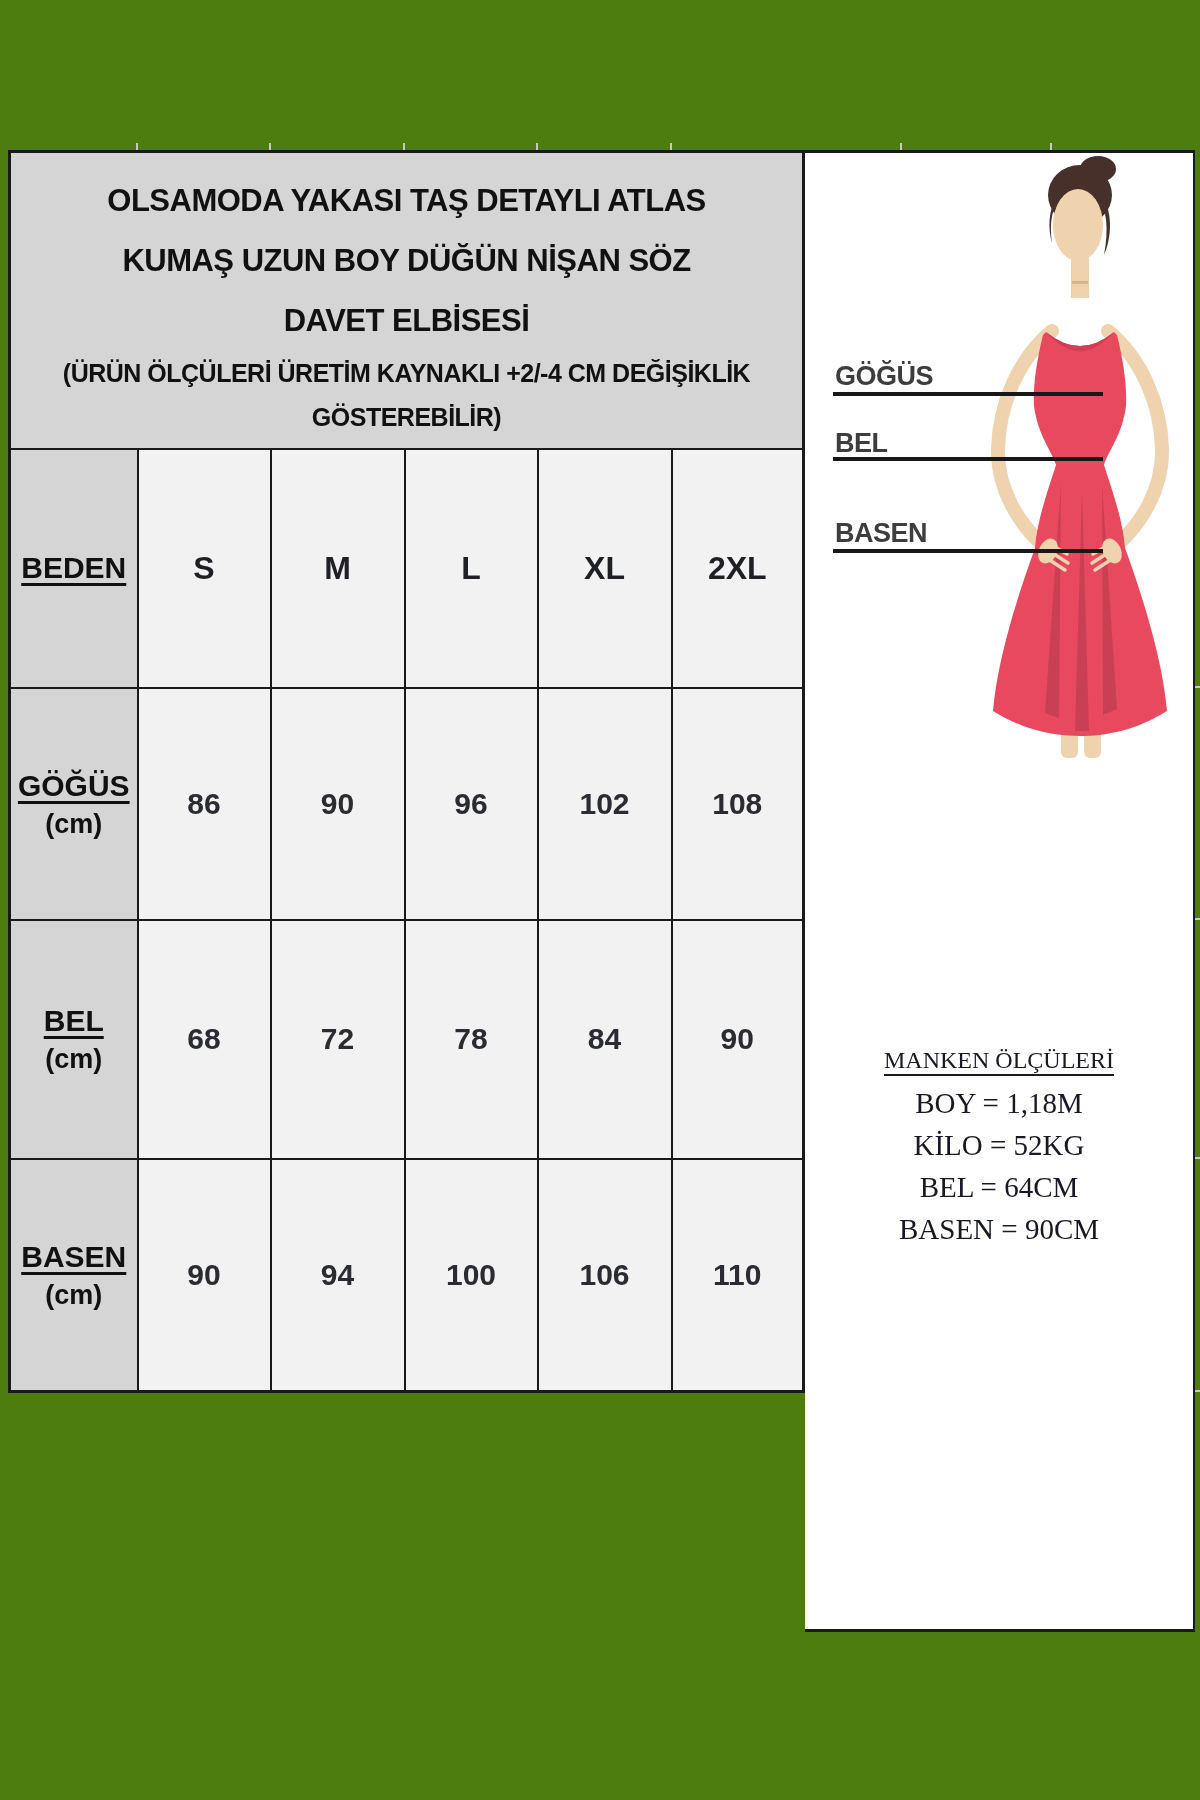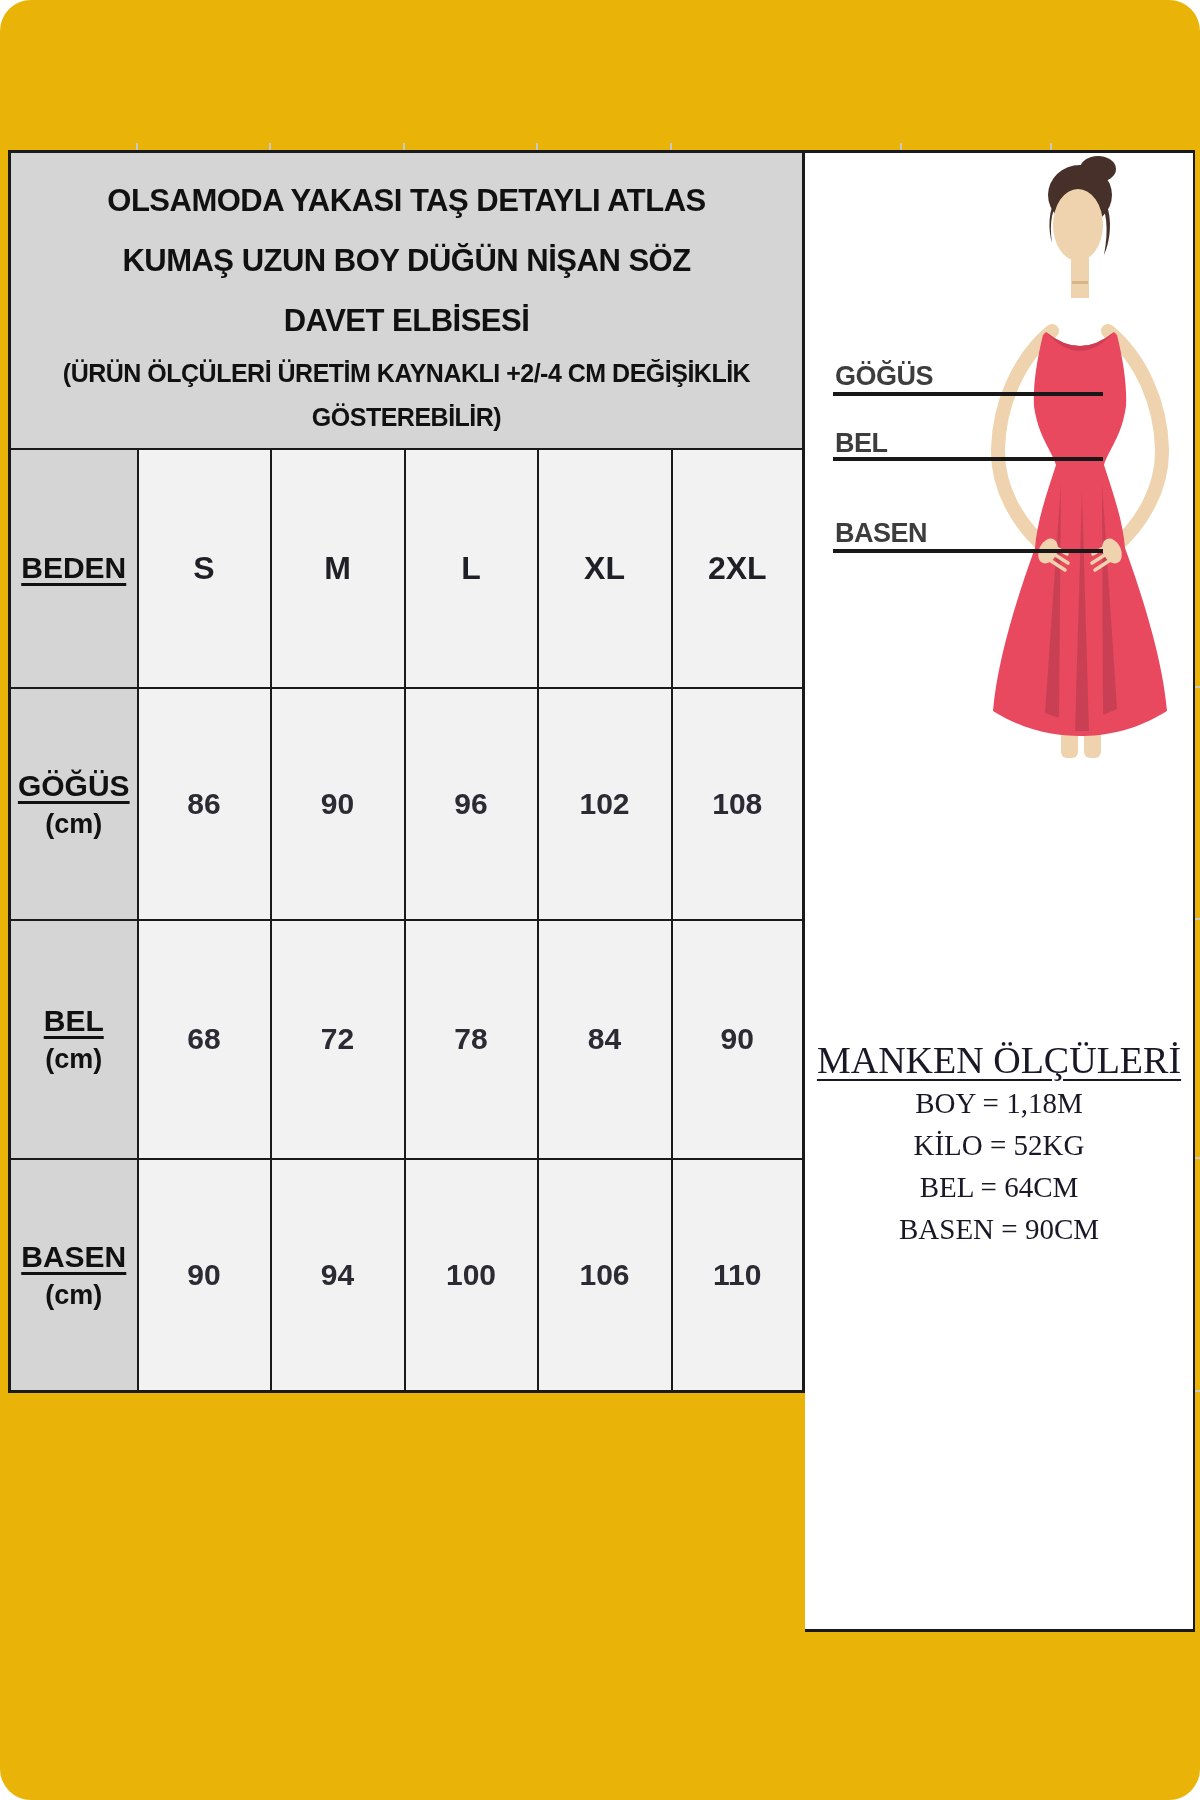--- a/index.html
+++ b/index.html
@@ -1,17 +1,17 @@
 <!DOCTYPE html>
 <html><head>
 <meta charset="utf-8">
 <style>
   html,body{margin:0;padding:0;background:#ffffff;}
-  .page{position:relative;width:1200px;height:1800px;background:#eab308;overflow:hidden;
-        font-family:"Liberation Sans", sans-serif;border-radius:31px;}
+  .page{position:relative;width:1200px;height:1800px;background:#4d7c0f;overflow:hidden;
+        font-family:"Liberation Sans", sans-serif;}
 
   
   table.size-table{position:absolute;left:8px;top:150px;border-collapse:collapse;
         table-layout:fixed;width:797px;border:3px solid #1a1a1a;}
   table.size-table td{border:2px solid #1a1a1a;text-align:center;vertical-align:middle;
         padding:0;overflow:hidden;}
   td.title-cell{background:#d5d5d5;}
   td.lbl-cell{background:#d5d5d5;}
   td.val-cell{background:#f2f2f2;color:#2b2b33;font-size:30px;font-weight:700;}
   td.size-cell{background:#f2f2f2;color:#1f1f26;font-size:32px;font-weight:700;}
@@ -32,21 +32,21 @@
   .dress-svg{position:absolute;left:0;top:0;}
   .m-label{position:absolute;left:30px;font-weight:700;font-size:27px;color:#3d3d3d;
         letter-spacing:-0.5px;line-height:30px;}
   .m-line{position:absolute;left:28px;width:270px;height:4px;background:#181818;}
   .lbl-gogus{top:208px;} .line-gogus{top:239px;}
   .lbl-bel{top:275px;}   .line-bel{top:304px;}
   .lbl-basen{top:365px;} .line-basen{top:396px;}
 
   .model-info{position:absolute;left:0;top:885px;width:100%;text-align:center;
         font-family:"Liberation Serif", serif;color:#181826;}
-  .mi-heading{font-size:38px;font-weight:400;line-height:44px;
+  .mi-heading{font-size:24px;font-weight:400;line-height:44px;
         text-decoration:underline;text-decoration-thickness:2px;text-underline-offset:6px;}
   .mi-line{font-size:29px;font-weight:400;line-height:42px;}
 
   
   .tick{position:absolute;width:2px;height:7px;background:#c8c8c8;top:143px;}
   .nub{position:absolute;width:6px;height:2px;background:#c8c8c8;left:1195px;}
 </style>
 </head>
 <body>
 

